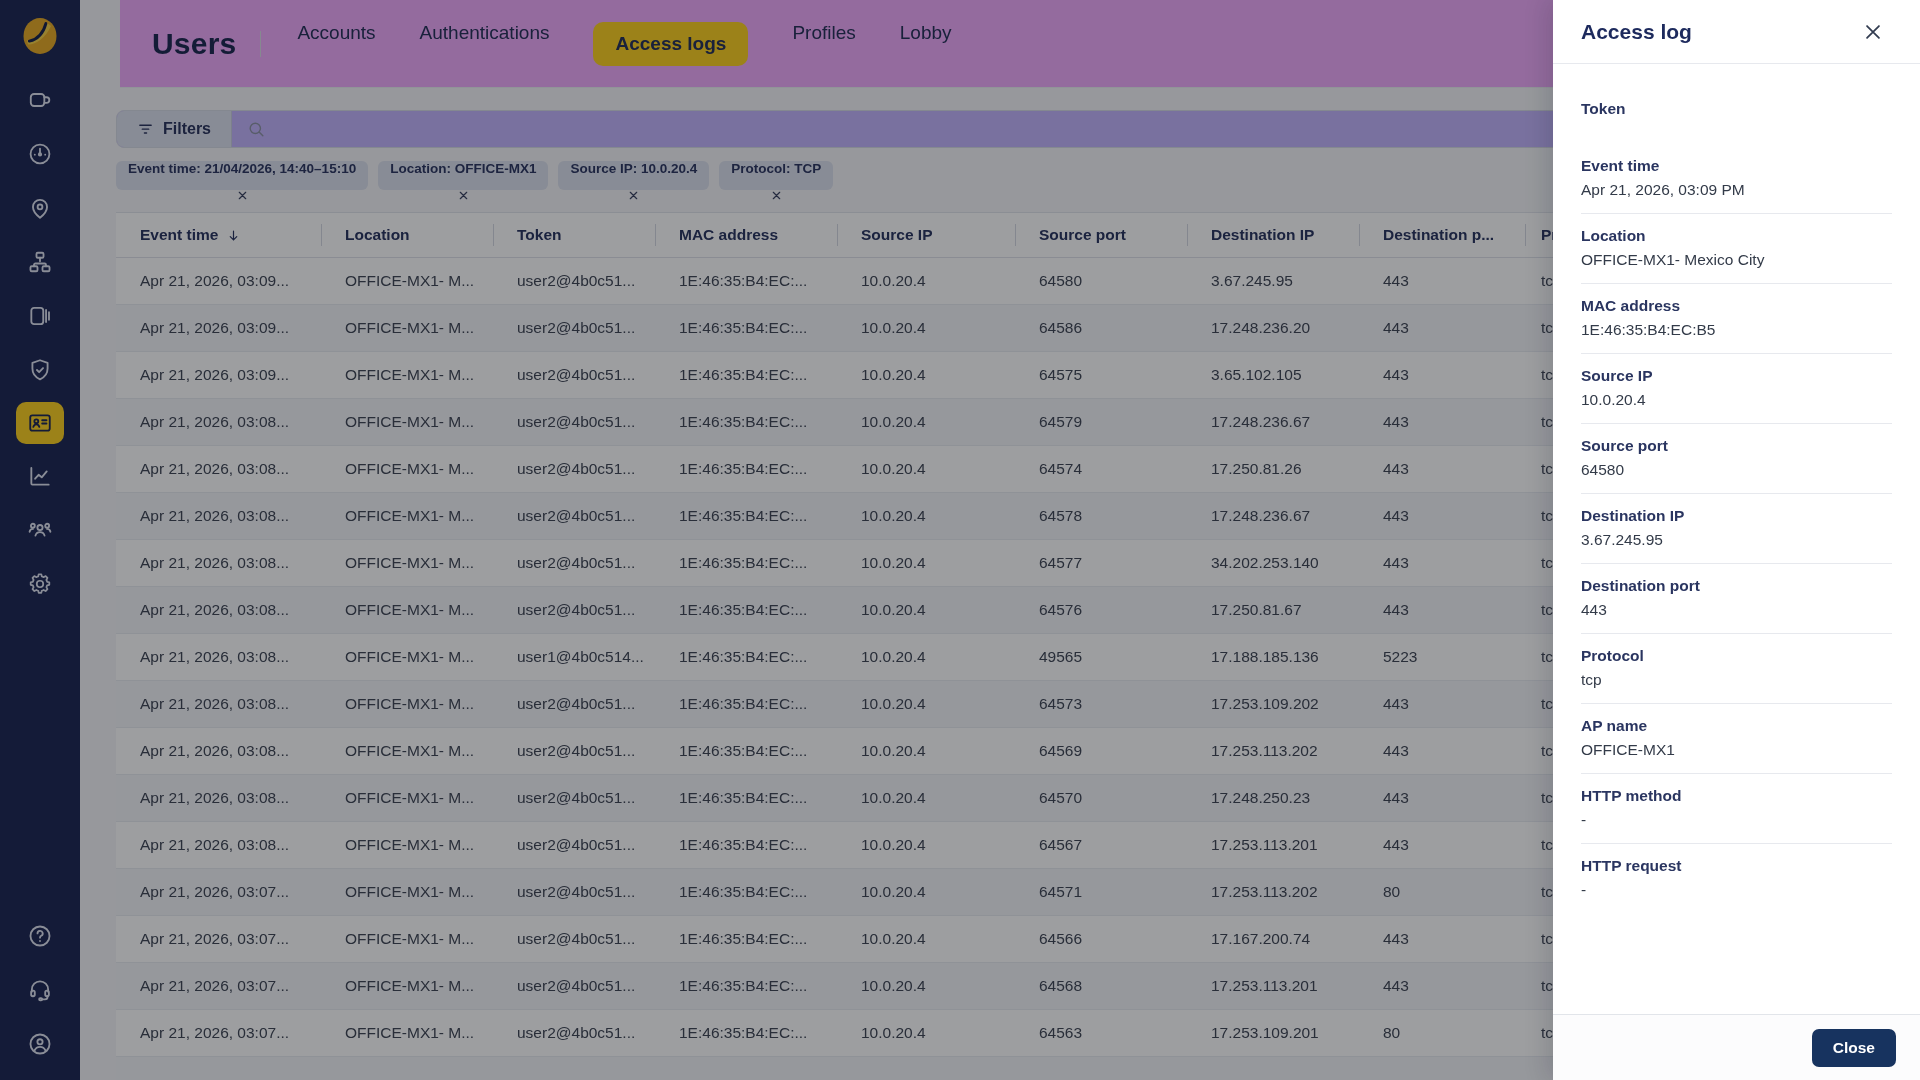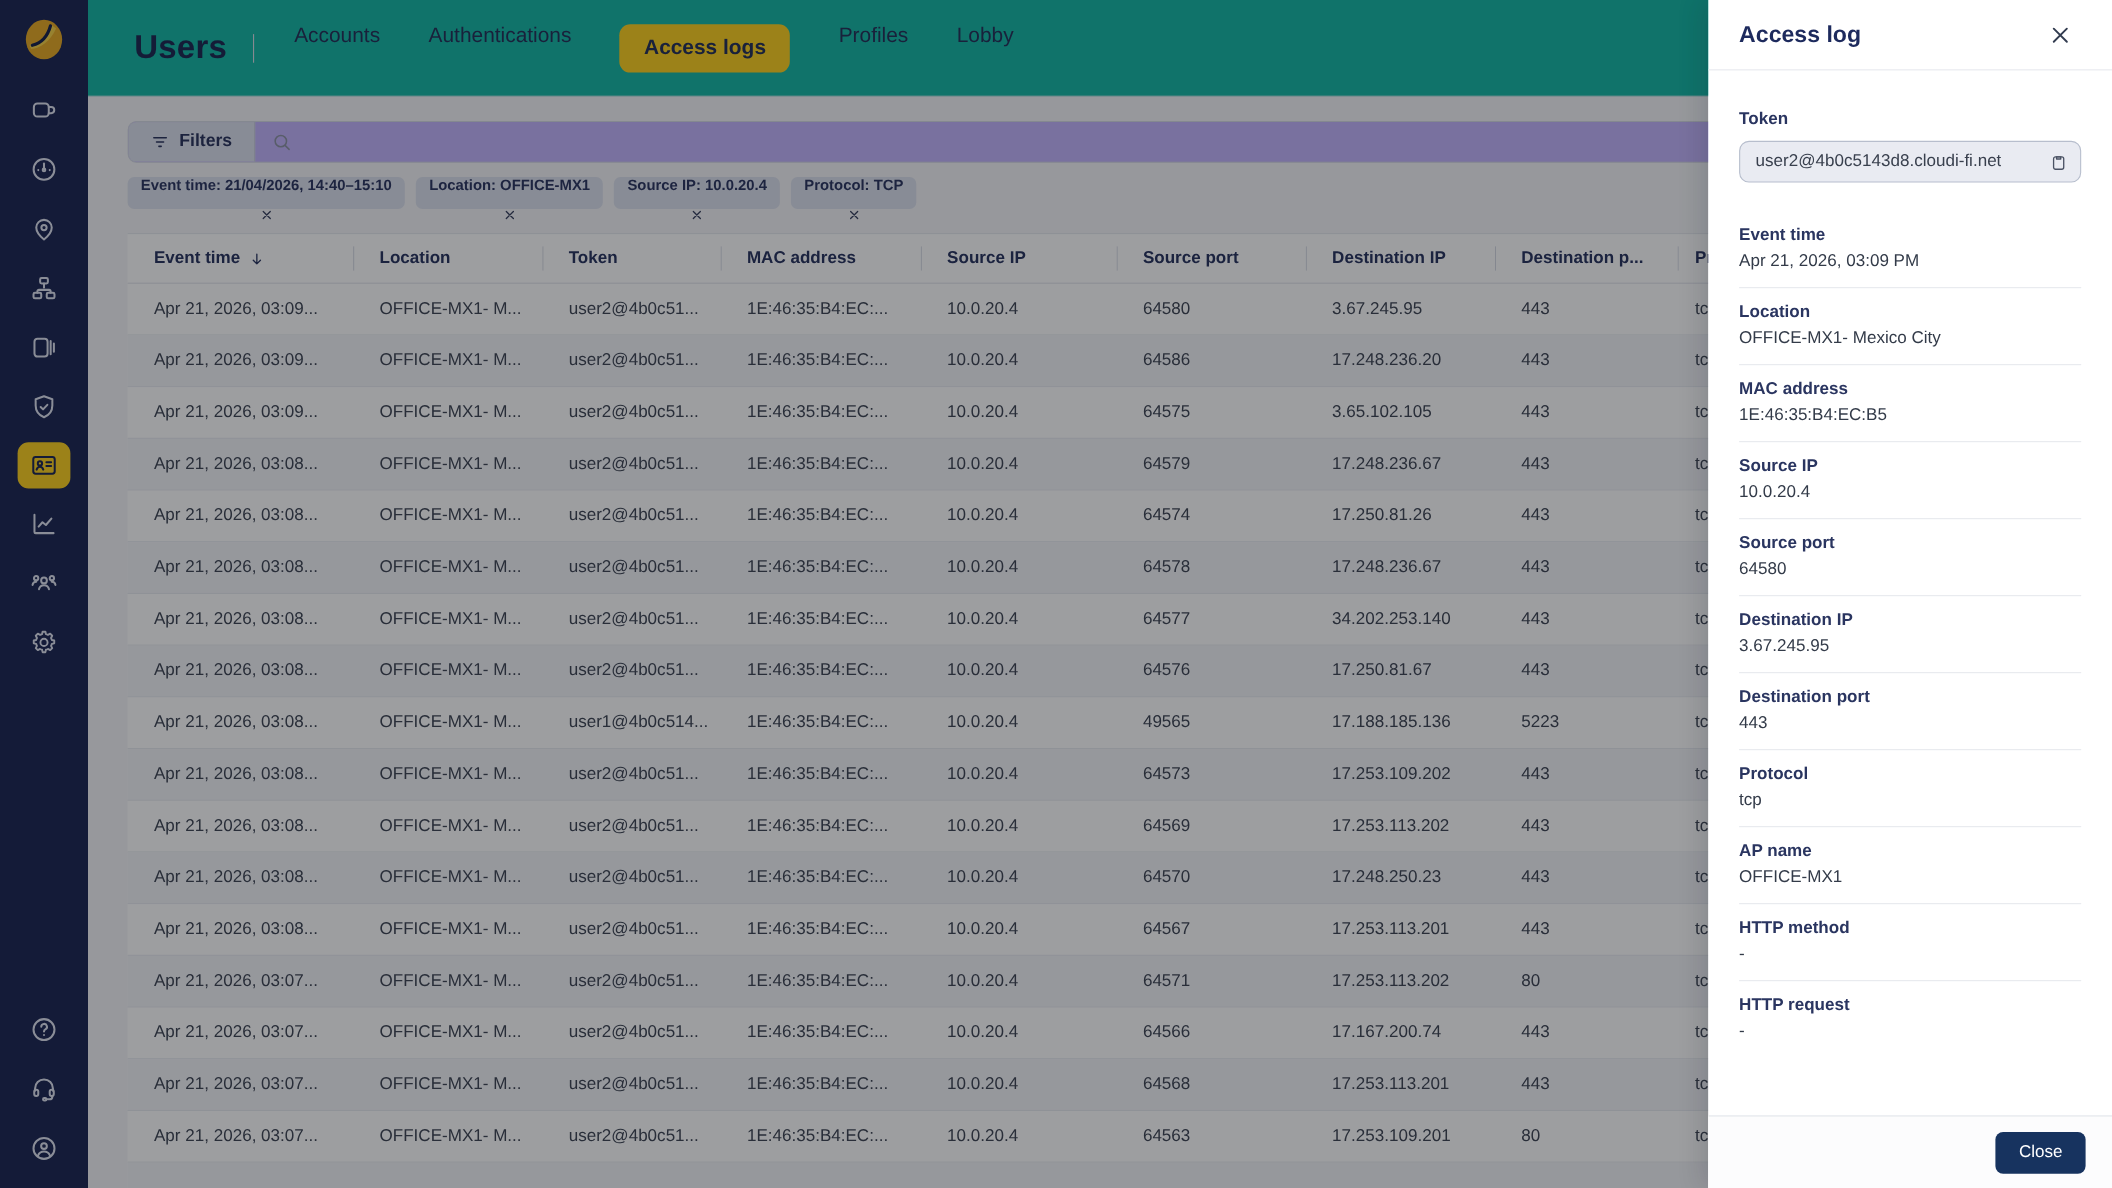--- a/index.html
+++ b/index.html
@@ -31,22 +31,22 @@
     width:48px; height:44px; display:flex; align-items:center; justify-content:center;
     color:#dfe3f0; border-radius:10px; cursor:pointer;
   }
   .nav-btn svg{ width:26px; height:26px; }
   .nav-btn.active{ background:var(--accent); color:#1b2552; height:42px; }
   .sidebar-foot{ position:absolute; bottom:14px; display:flex; flex-direction:column; gap:10px; align-items:center; }
 
   
   .main{ position:absolute; left:80px; top:0; right:0; height:100%; background:#f5f6f9; }
   .topbar{
-    height:88px; background:#14b8a6; border-bottom:1px solid #ebedf2;
-    display:flex; align-items:center; padding-left:42px;
+    height:88px; background:#f0abfc; border-bottom:1px solid #ebedf2;
+    display:flex; align-items:center; padding-left:32px;margin-left:40px;
   }
   .page-title{ font-size:30px; font-weight:800; color:#1c2750; letter-spacing:.2px; }
   .title-divider{ width:1px; height:26px; background:#d9dce5; margin:0 36px 0 24px; }
   .tabs{ display:flex; align-items:flex-start; gap:44px; }
   .tab{ font-size:19px; font-weight:500; color:#242f58; cursor:pointer; white-space:nowrap; }
   .tab.active{ background:var(--accent); padding:11px 22px; border-radius:10px; font-weight:600; }
 
   .content{ padding:22px 36px 0; }
   .filterbar{
     height:38px; background:#c4b5fd; border:1px solid #d6dae4; border-radius:8px;
@@ -127,21 +127,21 @@
   .field{ padding:13px 0 14px; border-bottom:1px solid #e7e9ee; }
   .field:last-child{ border-bottom:none; }
   .f-label{ font-size:15.5px; font-weight:700; color:#2a3560; margin-bottom:6px; }
   .f-value{ font-size:15.5px; color:#333b49; }
   .drawer-foot{
     position:absolute; bottom:0; left:0; right:0; height:66px; background:#fcfcfd;
     border-top:1px solid #e2e5ea; display:flex; align-items:center; justify-content:flex-end;
     padding:0 24px;
   }
   .close-btn{
-    background:#17335f; color:#fff; font-family:inherit; font-size:15.5px; font-weight:400;
+    background:#17335f; color:#fff; font-family:inherit; font-size:15.5px; font-weight:700;
     padding:10px 21px; border:none; border-radius:7px; cursor:pointer;
   }
 </style>
 </head>
 <body>
 
 <div class="sidebar">
   <div class="logo">
     <svg width="44" height="44" viewBox="0 0 24 24">
       <ellipse cx="12" cy="12" rx="9" ry="9.8" fill="#e8aa23"></ellipse>
@@ -558,29 +558,20 @@
   <div class="drawer-head">
     <div class="drawer-title">Access log</div>
     <div class="drawer-x">
       <svg viewBox="0 0 24 24" fill="none" stroke="currentColor" stroke-width="1.9" stroke-linecap="round">
           <path d="M5.5 5.5l13 13M18.5 5.5l-13 13"></path>
         </svg>
     </div>
   </div>
   <div class="drawer-body">
     <div class="token-label">Token</div>
-    <div class="token-box">
-      <span class="token-text">user2@4b0c5143d8.cloudi-fi.net</span>
-      <span class="copy-ic">
-        <svg viewBox="0 0 24 24" fill="none" stroke="currentColor" stroke-width="1.7" stroke-linejoin="round">
-            <rect x="5.5" y="5" width="13" height="16" rx="2.5"></rect>
-            <path d="M9.3 5h5.4v2.8H9.3z"></path>
-          </svg>
-      </span>
-    </div>
     <div class="fields" id="fields">
         <div class="field">
           <div class="f-label">Event time</div>
           <div class="f-value">Apr 21, 2026, 03:09 PM</div>
         </div>
         <div class="field">
           <div class="f-label">Location</div>
           <div class="f-value">OFFICE-MX1- Mexico City</div>
         </div>
         <div class="field">

